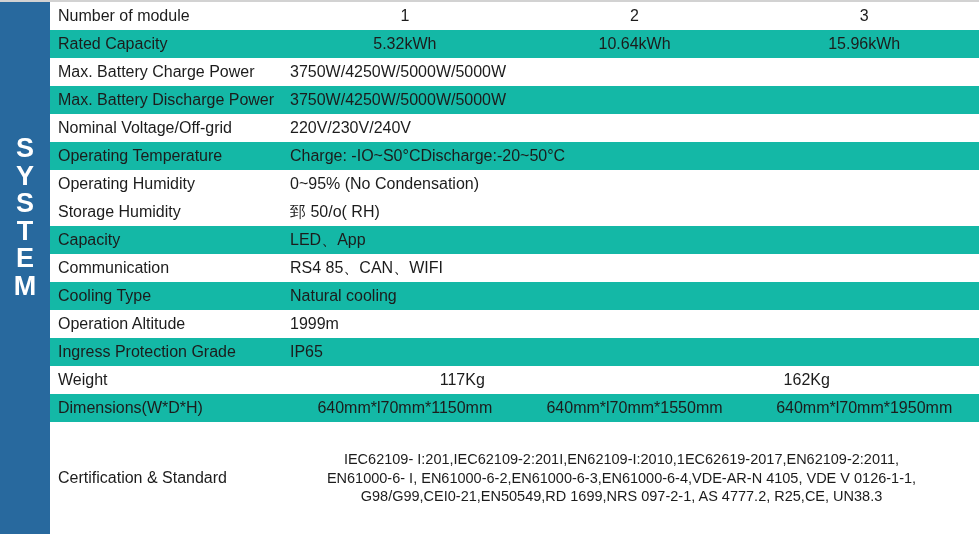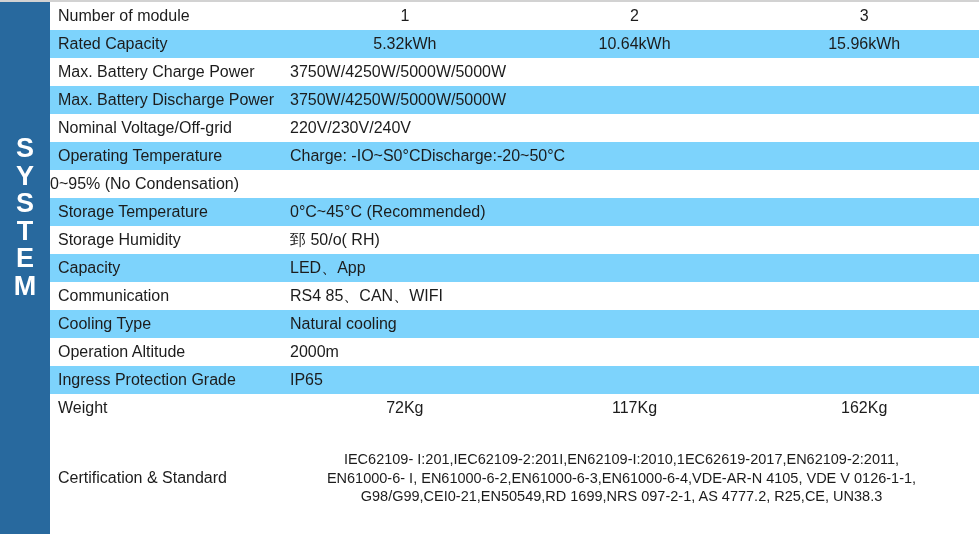--- a/index.html
+++ b/index.html
@@ -39,21 +39,21 @@
     border-radius: 17px;
   }
   .row {
     height: 28px;
     flex: 0 0 28px;
     display: flex;
     align-items: center;
     font-size: 16px;
     background: #ffffff;
   }
-  .row.shade { background: #7dd3fc; }
+  .row.shade { background: #14b8a6; }
   .row-label {
     flex: 0 0 240px;
     padding-left: 8px;
     white-space: nowrap;
     overflow: hidden;
   }
   .cell {
     flex: 1 1 0;
     text-align: center;
     white-space: nowrap;
@@ -125,27 +125,24 @@
       <div class="row-label">Nominal Voltage/Off-grid</div>
       <div class="merged">220V/230V/240V</div>
     </div>
 
     <div class="row shade">
       <div class="row-label">Operating Temperature</div>
       <div class="merged">Charge: -IO~S0°CDischarge:-20~50°C</div>
     </div>
 
     <div class="row">
+      <div class="row-label">Operating Humidity</div>
       <div class="merged">0~95% (No Condensation)</div>
     </div>
 
-    <div class="row shade">
-      <div class="row-label">Storage Temperature</div>
-      <div class="merged">0°C~45°C (Recommended)</div>
-    </div>
 
     <div class="row">
       <div class="row-label">Storage Humidity</div>
       <div class="merged">郅 50/o( RH)</div>
     </div>
 
     <div class="row shade">
       <div class="row-label">Capacity</div>
       <div class="merged">LED、App</div>
     </div>
@@ -155,35 +152,40 @@
       <div class="merged">RS4 85、CAN、WIFI</div>
     </div>
 
     <div class="row shade">
       <div class="row-label">Cooling Type</div>
       <div class="merged">Natural cooling</div>
     </div>
 
     <div class="row">
       <div class="row-label">Operation Altitude</div>
-      <div class="merged">2000m</div>
+      <div class="merged">1999m</div>
     </div>
 
     <div class="row shade">
       <div class="row-label">Ingress Protection Grade</div>
       <div class="merged">IP65</div>
     </div>
 
     <div class="row">
       <div class="row-label">Weight</div>
-      <div class="cell">72Kg</div>
       <div class="cell">117Kg</div>
       <div class="cell">162Kg</div>
     </div>
 
+    <div class="row shade">
+      <div class="row-label">Dimensions(W*D*H)</div>
+      <div class="cell">640mm*l70mm*1150mm</div>
+      <div class="cell">640mm*l70mm*1550mm</div>
+      <div class="cell">640mm*l70mm*1950mm</div>
+    </div>
 
     <div class="row-cert">
       <div class="row-label">Certification &amp; Standard</div>
       <div class="cert-lines">
         <div>IEC62109- I:201,IEC62109-2:201I,EN62109-I:2010,1EC62619-2017,EN62109-2:2011,</div>
         <div>EN61000-6- I, EN61000-6-2,EN61000-6-3,EN61000-6-4,VDE-AR-N 4105, VDE V 0126-1-1,</div>
         <div>G98/G99,CEI0-21,EN50549,RD 1699,NRS 097-2-1, AS 4777.2, R25,CE, UN38.3</div>
       </div>
     </div>
 

